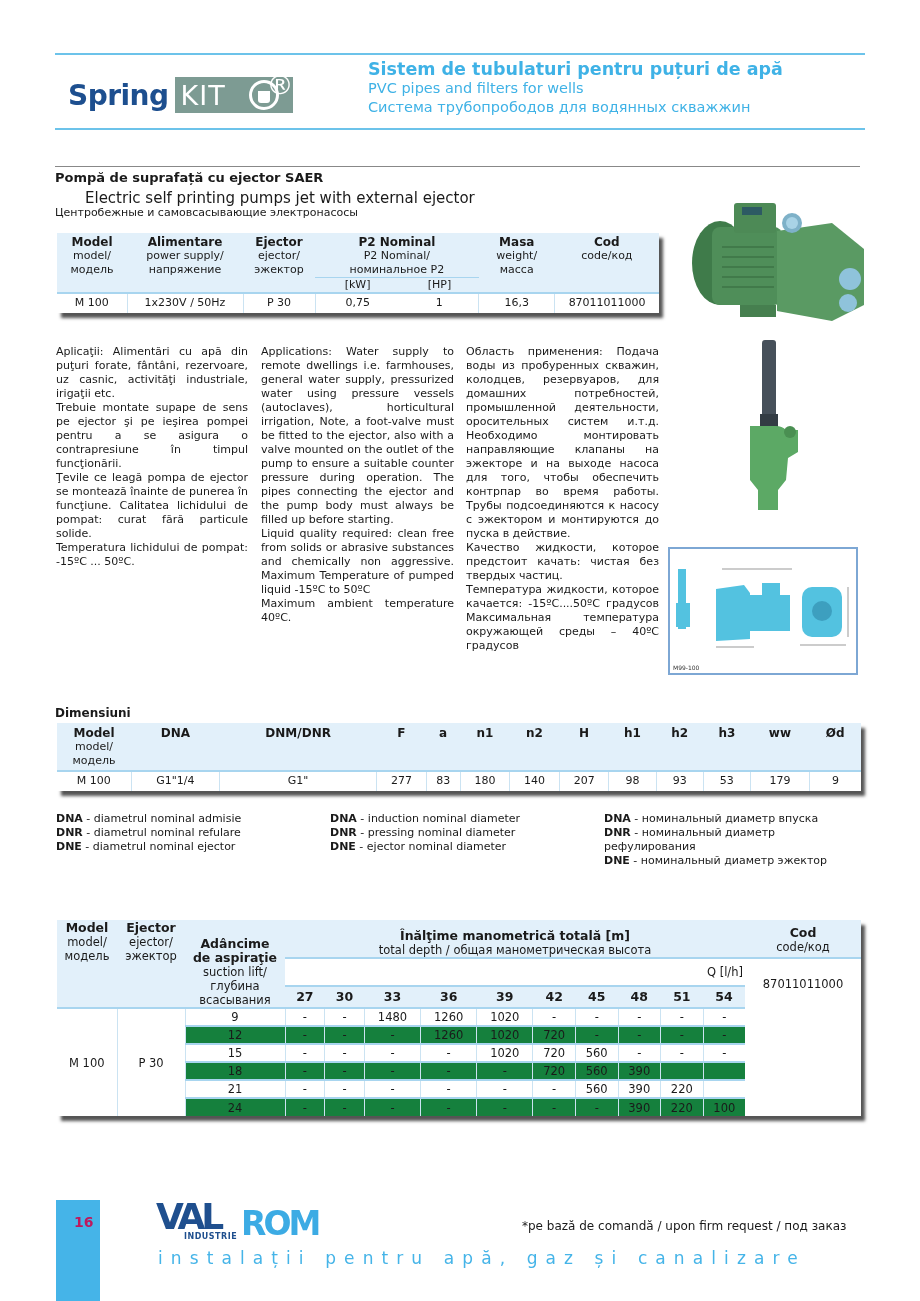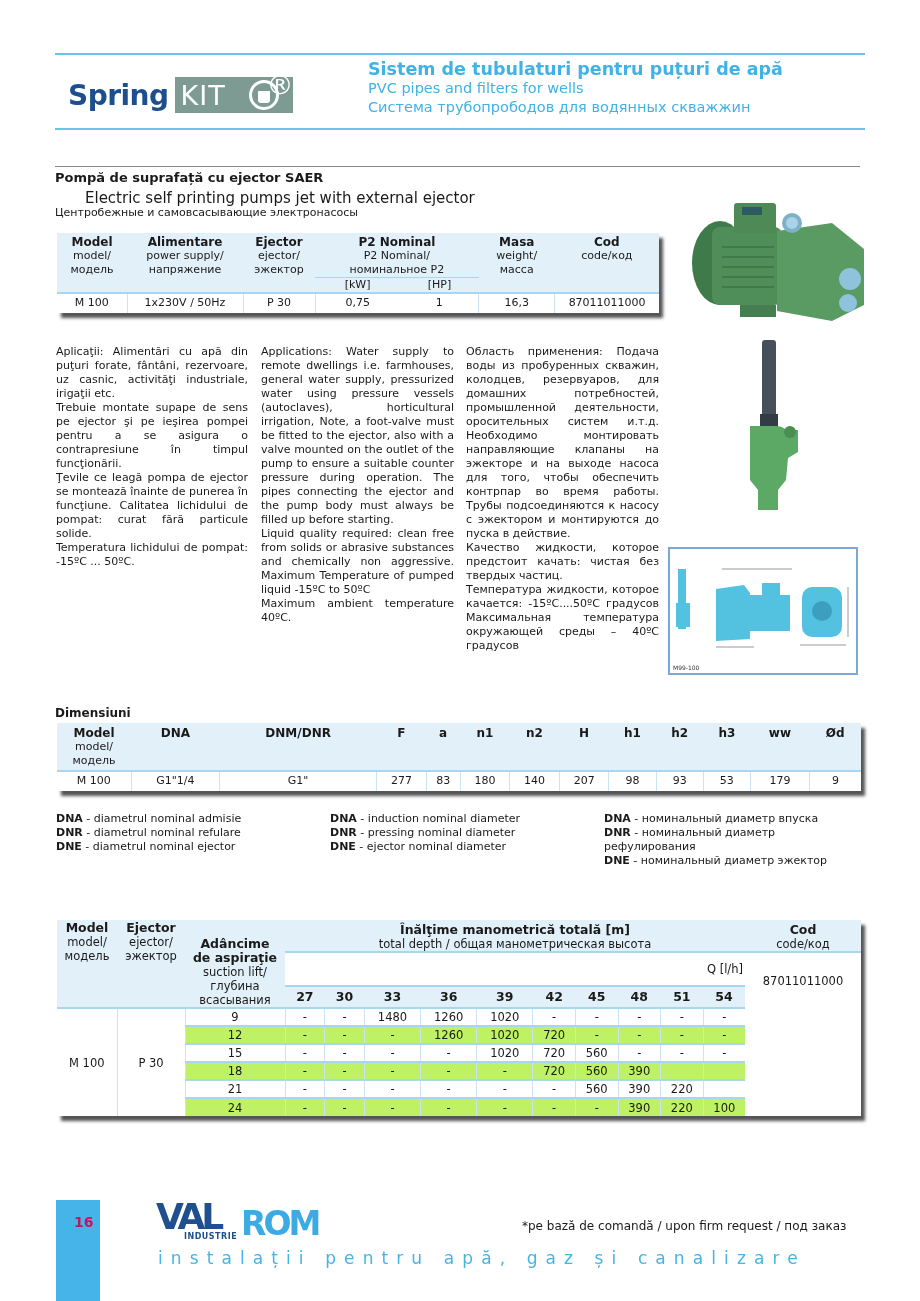--- a/index.html
+++ b/index.html
@@ -69,21 +69,21 @@
   #leg-ro { left: 56px; }
   #leg-en { left: 330px; }
   #leg-ru { left: 604px; width: 240px; }
 
   
   #perf { position: absolute; left: 57px; top: 920px; width: 804px; }
   #perf table { width: 804px; }
   #perf th, #perf td { font-size: 11.5px; line-height: 14px; }
   #perf .hb { font-weight: bold; font-size: 12.5px; }
   #perf td.r { border-top: 2px solid #a8d5ef; height: 18px; padding: 0; }
-  #perf tr.alt td.r { background: #bef264; }
+  #perf tr.alt td.r { background: #15803d; }
   #perf .qcell { border-top: 1px solid #a8d5ef; height: 14px; text-align: right; }
   #perf .qnum th { border-top: 2px solid #a8d5ef; font-weight: bold; font-size: 12.5px; height: 22px; }
   #perf .vsep { border-left: 1px solid #cbe3f2; }
   #perf .merged { background: #fff; vertical-align: middle; border-top: 2px solid #a8d5ef; }
 
   
   .pg-tab { position: absolute; left: 56px; top: 1200px; width: 44px; height: 101px; background: #45b4e8; }
   .pg-num { position: absolute; left: 74px; top: 1214px; font-size: 14px; font-weight: bold; color: #be185d; }
   .valrom { position: absolute; left: 156px; top: 1196px; width: 168px; height: 50px; }
   .valrom .val { position: absolute; left: 0; top: 0; font-family: "DejaVu Sans", sans-serif; font-weight: bold; font-size: 36px; letter-spacing: -4px; color: #1f4f8e; font-style: normal; }
@@ -305,21 +305,21 @@
           <div>ejector/</div>
           <div>эжектор</div>
         </th>
         <th rowspan="3" style="width:100px;vertical-align:top;padding-top:17px">
           <div class="hb">Adâncime</div>
           <div class="hb">de aspiraţie</div>
           <div>suction lift/</div>
           <div>глубина</div>
           <div>всасывания</div>
         </th>
-        <th colspan="10" style="padding-top:3px">
+        <th colspan="10" style="padding-top:9px">
           <div class="hb">Înălţime manometrică totală [m]</div>
           <div>total depth / общая манометрическая высота</div>
         </th>
         <th style="width:116px;padding-top:3px">
           <div class="hb">Cod</div>
           <div>code/код</div>
         </th>
       </tr>
       <tr>
         <th colspan="10" class="qcell" style="border-top:2px solid #a8d5ef">Q [l/h]</th>

